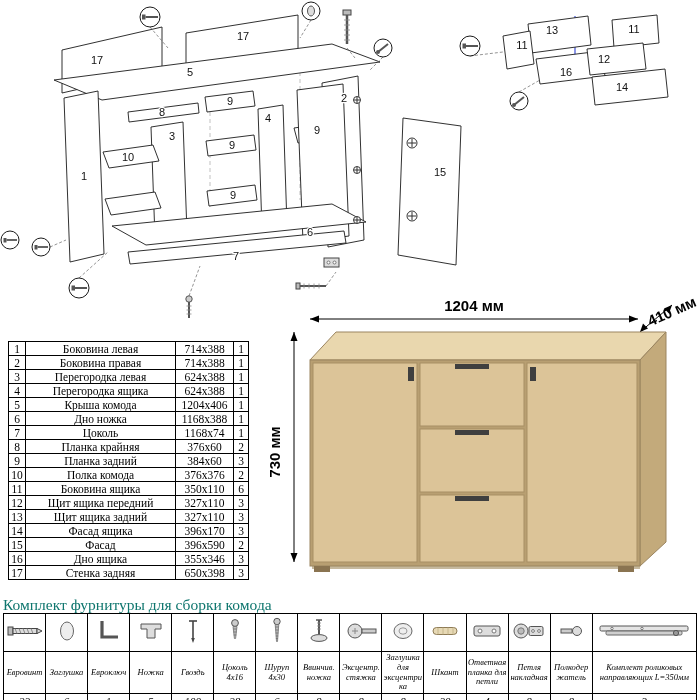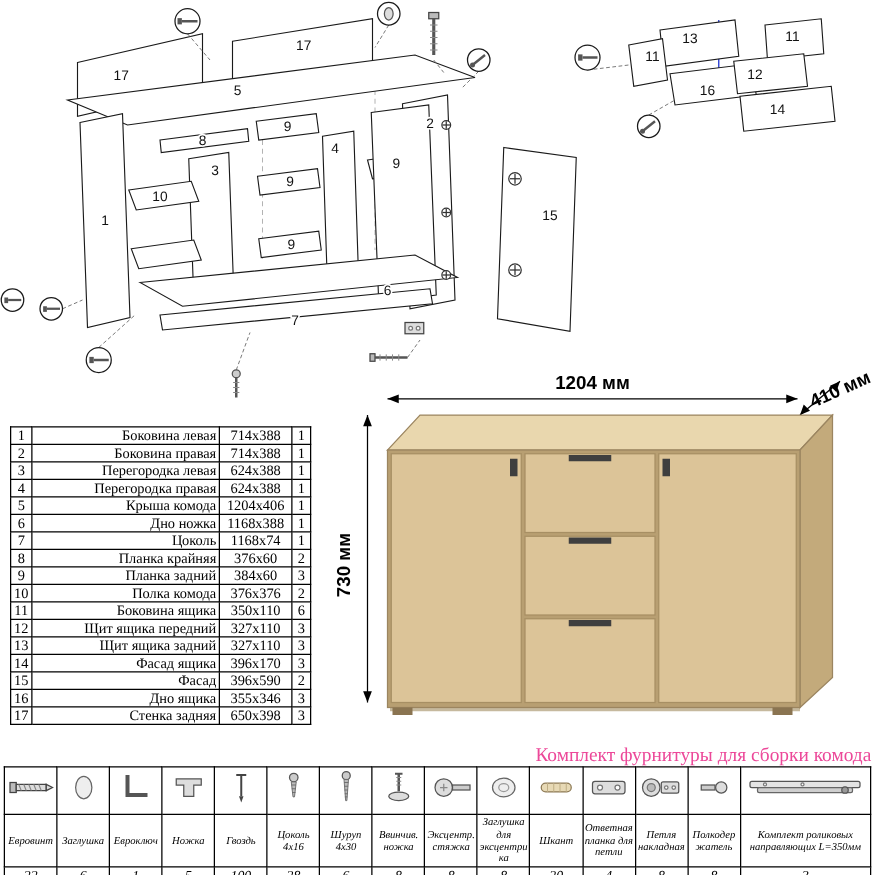--- a/index.html
+++ b/index.html
@@ -13,30 +13,30 @@
   .leader { stroke:#666; stroke-width:0.7; stroke-dasharray:3 2; fill:none; }
   .guide { stroke:#999; stroke-width:0.6; stroke-dasharray:4 3; fill:none; }
   .blue { stroke:#2b3fd4; stroke-width:1.1; fill:none; }
   .dlabel { font:11px "Liberation Sans",sans-serif; fill:#111; text-anchor:middle;
             paint-order:stroke; stroke:#fff; stroke-width:2.5px; }
 
   #parts-table { position:absolute; left:8px; top:341px; border-collapse:collapse;
                  font:11.5px "Liberation Serif",serif; color:#000; }
   #parts-table td { border:1px solid #000; height:14px; padding:0 2px; text-align:center; white-space:nowrap; }
   #parts-table td.pt-num { width:17px; }
-  #parts-table td.pt-name { width:150px;text-align:right; }
+  #parts-table td.pt-name { width:150px; }
   #parts-table td.pt-size { width:58px;margin-top:29px; }
   #parts-table td.pt-qty { width:15px; }
 
   #product-view { position:absolute; left:248px; top:292px; width:490px; height:302px; }
   .dim-label { font:bold 15px "Liberation Sans",sans-serif; fill:#000; text-anchor:middle; }
   .dimline { stroke:#000; stroke-width:1; }
 
   #hardware { position:absolute; left:3px; top:596px; width:694px; }
-  .hw-title { text-align:right; font:15.5px "Liberation Serif",serif; color:#ec4899; height:17px; }
+  .hw-title { text-align:left; font:15.5px "Liberation Serif",serif; color:#0f766e; height:17px; }
   #hardware-table { border-collapse:collapse; table-layout:fixed; width:694px; background:#fff; }
   #hardware-table td { border:1px solid #000; text-align:center; vertical-align:middle; overflow:hidden;font-style:italic; }
   tr.hw-icons td { height:38px; }
   tr.hw-names td { height:28px; font:8.5px "Liberation Serif",serif; line-height:1.15; padding:1px; word-wrap:break-word; }
   tr.hw-qty td { height:15px; font:11px "Liberation Serif",serif; }
 </style>
 </head>
 <body>
 
 <div class="page">
@@ -216,21 +216,21 @@
           <td class="pt-qty">1</td>
         </tr>
         <tr>
           <td class="pt-num">3</td>
           <td class="pt-name">Перегородка левая</td>
           <td class="pt-size">624x388</td>
           <td class="pt-qty">1</td>
         </tr>
         <tr>
           <td class="pt-num">4</td>
-          <td class="pt-name">Перегородка правая</td>
+          <td class="pt-name">Перегородка ящика</td>
           <td class="pt-size">624x388</td>
           <td class="pt-qty">1</td>
         </tr>
         <tr>
           <td class="pt-num">5</td>
           <td class="pt-name">Крыша комода</td>
           <td class="pt-size">1204x406</td>
           <td class="pt-qty">1</td>
         </tr>
         <tr>

